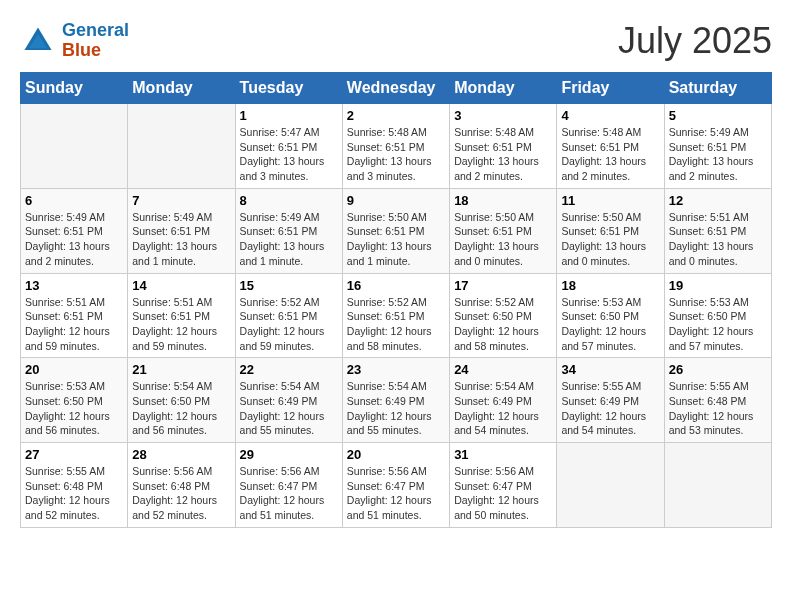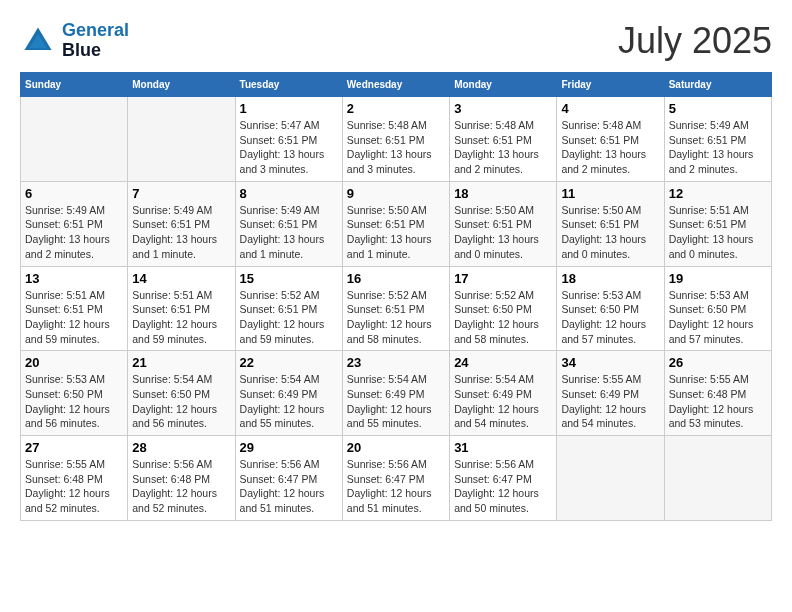--- a/index.html
+++ b/index.html
@@ -49,21 +49,21 @@
     table {
       width: 100%;
       border-collapse: collapse;
       font-size: 11px;
     }
     thead tr th {
       background-color: #2a6db5;
       color: #fff;
       padding: 6px 4px;
       text-align: left;
-      font-size: 10px;
+      font-size: 16px;
       font-weight: bold;
       border: 1px solid #2a6db5;
     }
     tbody tr td {
       border: 1px solid #ccc;
       vertical-align: top;
       padding: 4px;
       width: calc(100%/7);
       min-height: 80px;
       background: #fff;
@@ -90,21 +90,21 @@
 <body>
 
 <div class="header">
   <div class="logo">
     <svg class="logo-icon" viewBox="0 0 40 40">
       <polygon points="20,5 35,30 5,30" fill="#1a6faf"></polygon>
       <polygon points="20,12 30,28 10,28" fill="#2a90d0" opacity="0.5"></polygon>
     </svg>
     <div class="logo-text">
       <div><span>General</span></div>
-      <div><span style="color:#0f172a">Blue</span></div>
+      <div><span style="color:#c2410c">Blue</span></div>
     </div>
   </div>
   <div class="title-block">
     <div class="month-year">July 2025</div>
   </div>
 </div>
 
 <table>
   <thead>
     <tr>

